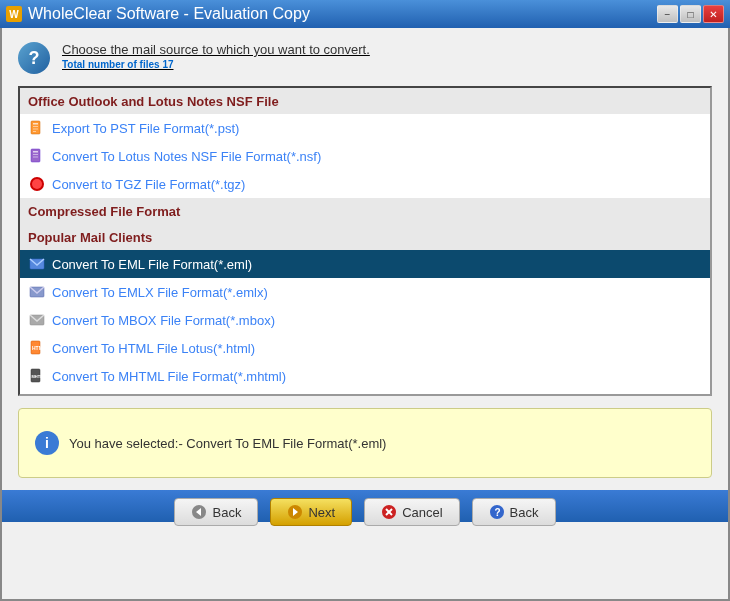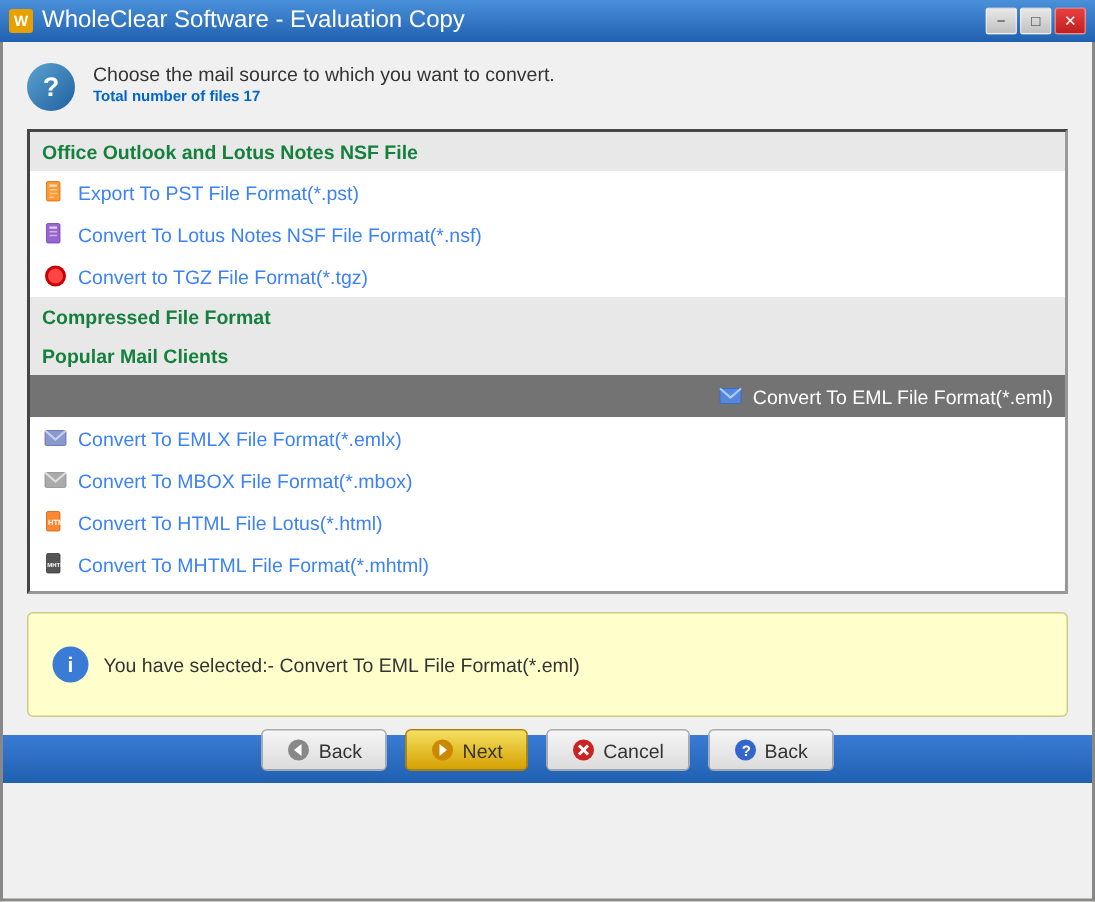--- a/index.html
+++ b/index.html
@@ -94,20 +94,21 @@
       justify-content: center;
       color: white;
       font-size: 18px;
       font-weight: bold;
       flex-shrink: 0;
     }
     .header-text {
       display: flex;
       flex-direction: column;
       gap: 2px;
+      text-decoration: underline;
     }
     .header-main {
       font-size: 13px;
       color: #333;
     }
     .header-sub {
       font-size: 10px;
       color: #0066cc;
       font-weight: bold;
     }
@@ -126,28 +127,27 @@
     .list-item {
       display: flex;
       align-items: center;
       padding: 5px 8px;
       cursor: pointer;
       min-height: 26px;
       gap: 6px;
       color: #3b82f6;
     }
     .list-item.selected {
-      background: #737373;
-      color: white;
-      justify-content: flex-end;
+      background: #0c4a6e;
+      color: white;
     }
     .list-item.category {
       font-weight: bold;
       background: #e8e8e8;
-      color: #15803d;
+      color: #7f1d1d;
       cursor: default;
       padding-left: 8px;
     }
 
     .item-icon {
       width: 18px;
       height: 18px;
       flex-shrink: 0;
       display: flex;
       align-items: center;
@@ -196,21 +196,21 @@
     .info-text {
       font-size: 13px;
       color: #333;
     }
 
     
     .button-bar {
       background: linear-gradient(to bottom, #3a7bd5, #2060b0);
       padding: 8px 16px;
       display: flex;
-      align-items: flex-end;
+      align-items: flex-start;
       justify-content: center;
       gap: 12px;
       height: 32px;
     }
 
     .nav-button {
       display: flex;
       align-items: center;
       gap: 5px;
       padding: 5px 16px;

